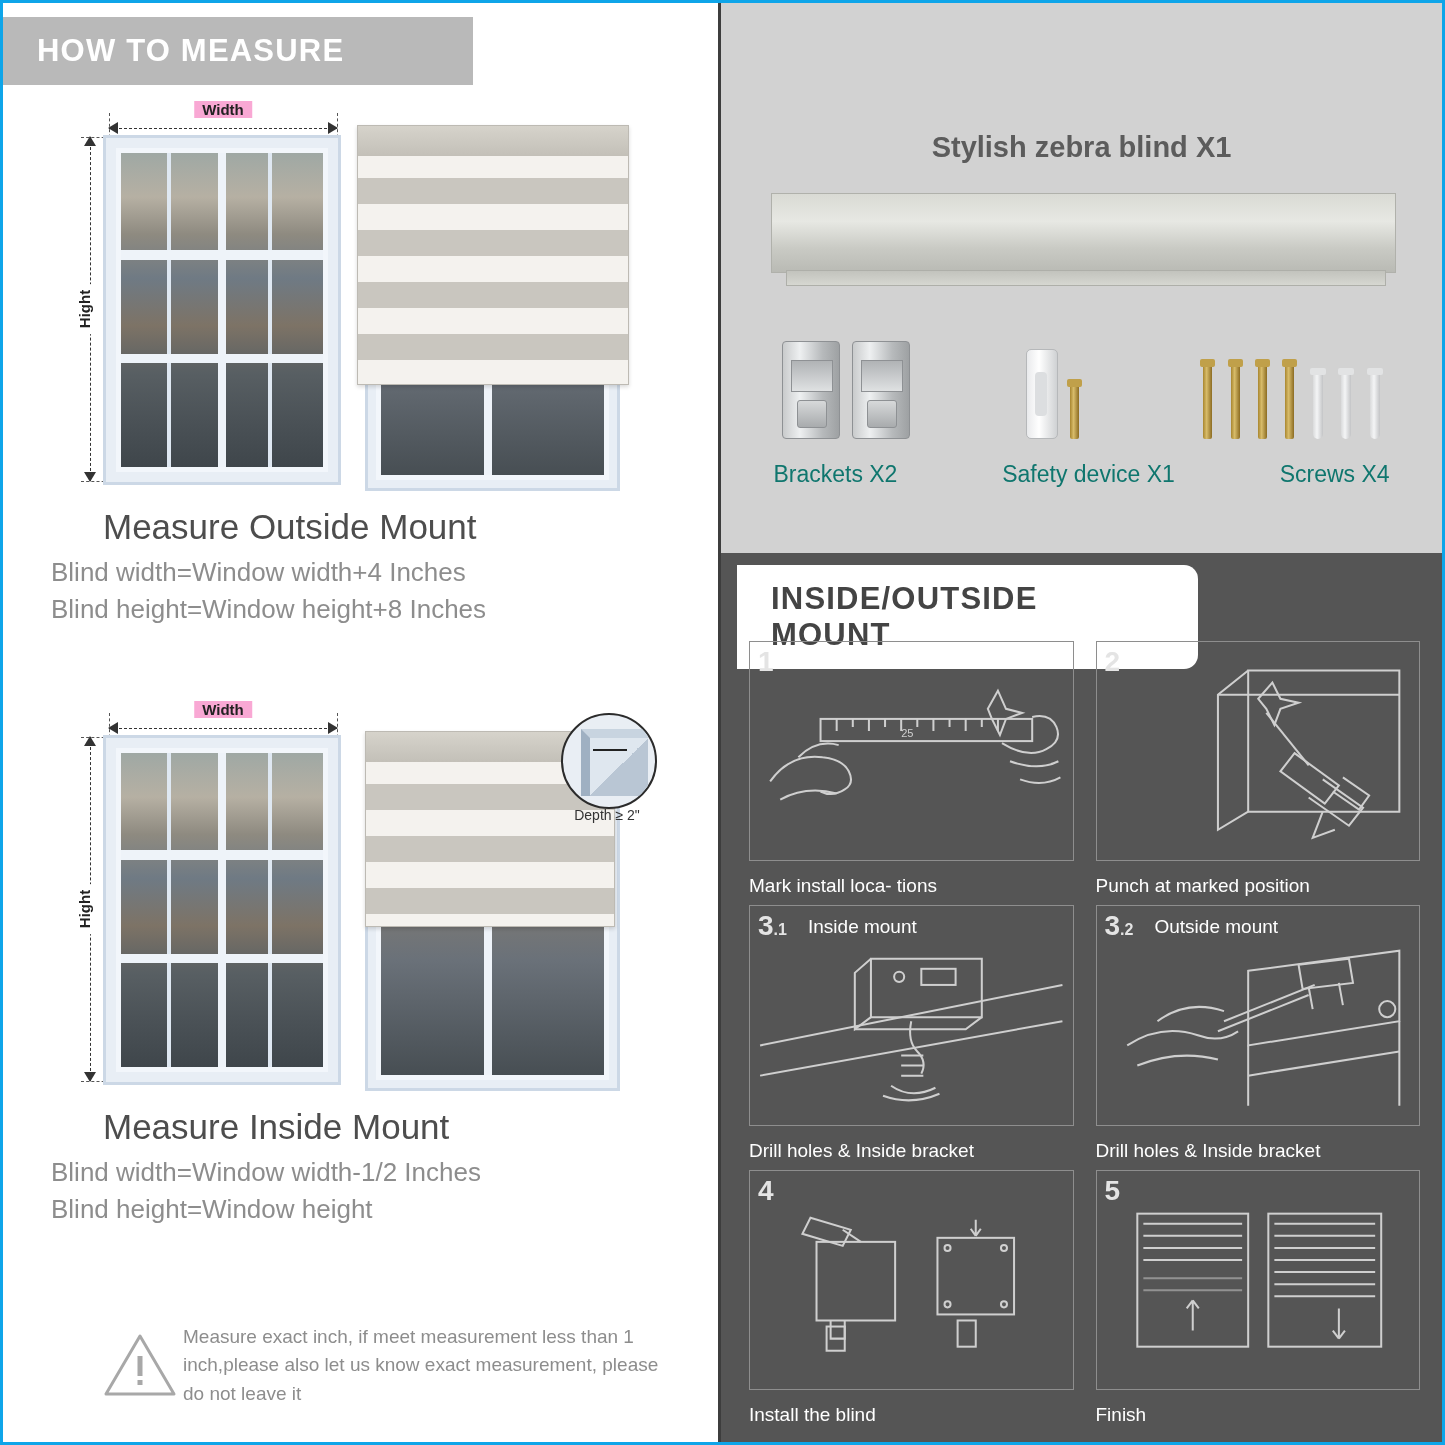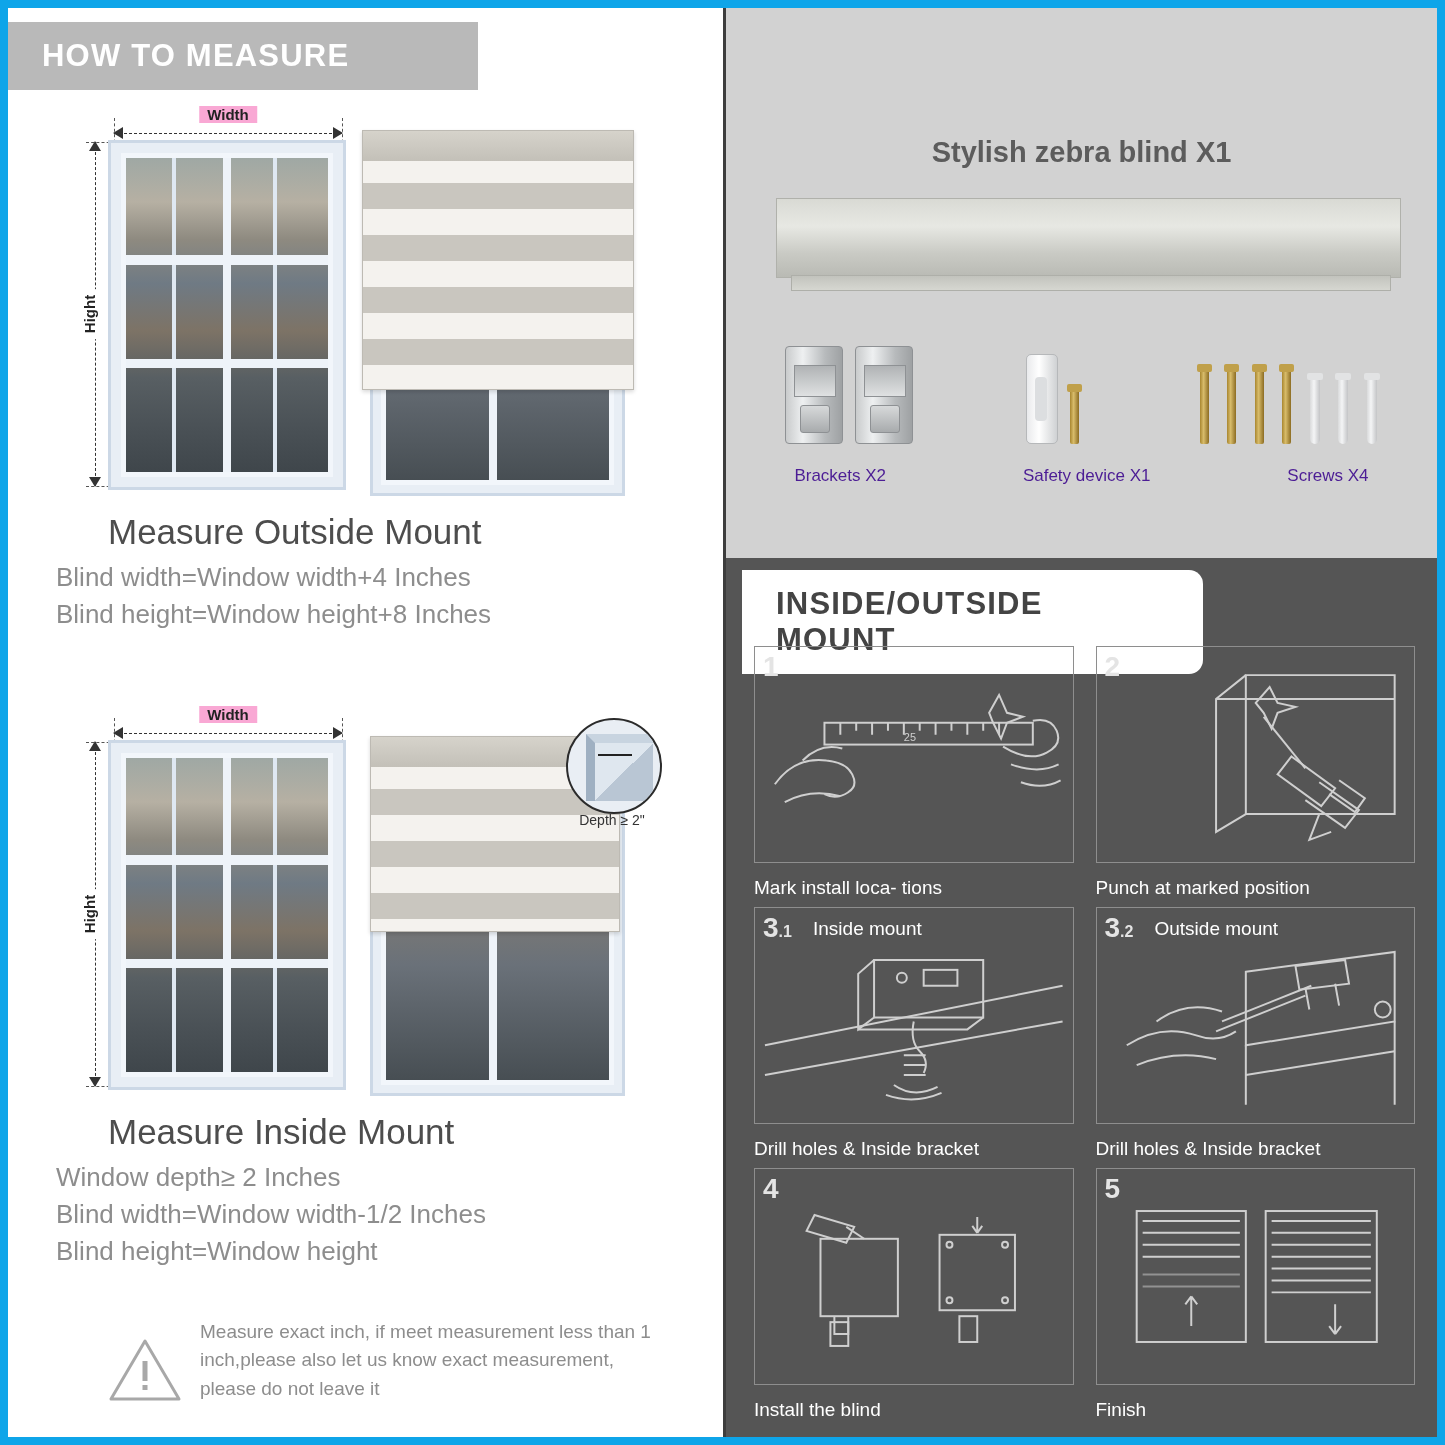--- a/index.html
+++ b/index.html
@@ -10,21 +10,21 @@
   body {
     width: 1445px;
     height: 1445px;
     font-family: "Liberation Sans", sans-serif;
     overflow: hidden;
     position: relative;
   }
   .page {
     position: absolute;
     inset: 0;
-    border: 8px solid #0ea5e9;
+    border: 3px solid #0ea5e9;
     box-sizing: border-box;
     display: flex;
   }
   
   .left-col {
     width: 715px;
     position: relative;
     background: #ffffff;
     flex: 0 0 715px;
   }
@@ -268,22 +268,22 @@
     color: #333;
     width: 100px;
     text-align: center;
   }
   
   .warning {
     position: absolute;
     left: 100px;
     bottom: 34px;
     display: flex;
-    align-items: flex-end;
-    gap: 18px;
+    align-items: center;
+    gap: 6px;
     width: 560px;
   }
   .warn-icon {
     width: 74px;
     height: 66px;
     flex: 0 0 74px;
     position: relative;
   }
   .warn-text {
     font-size: 19px;
@@ -354,22 +354,22 @@
     align-items: flex-end;
     height: 110px;
   }
   .part { text-align: center; }
   .part-caption {
     position: absolute;
     top: 458px;
     width: 100%;
     display: flex;
     justify-content: space-around;
-    font-size: 17px;
-    color: #4c1d95;
+    font-size: 23px;
+    color: #0f766e;
   }
   .bracket {
     width: 56px; height: 96px;
     background: linear-gradient(to right,#c9cbcc,#eef0f1 30%,#b7babc 70%,#9ea1a3);
     border: 1px solid #8e9194;
     border-radius: 4px;
     position: relative;
     display: inline-block;
     margin: 0 6px;
   }
@@ -588,21 +588,20 @@
         </div>
 
         <div class="depth-callout">
           <div class="corner"></div>
           <div class="arrow"></div>
         </div>
         <div class="depth-text">Depth ≥ 2"</div>
       </div>
 
       <div class="heading">Measure Inside Mount</div>
-      <div class="sub-line">Window depth≥ 2 Inches</div>
       <div class="sub-line">Blind width=Window width-1/2 Inches</div>
       <div class="sub-line">Blind height=Window height</div>
     </div>
 
     <div class="warning">
       <div class="warn-icon">
         <svg viewBox="0 0 74 66">
           <polygon points="37,4 71,62 3,62" fill="none" stroke="#a8a8a8" stroke-width="3" stroke-linejoin="round"></polygon>
           <rect x="34.5" y="24" width="5" height="20" fill="#a8a8a8"></rect>
           <rect x="34.5" y="48" width="5" height="5" fill="#a8a8a8"></rect>

